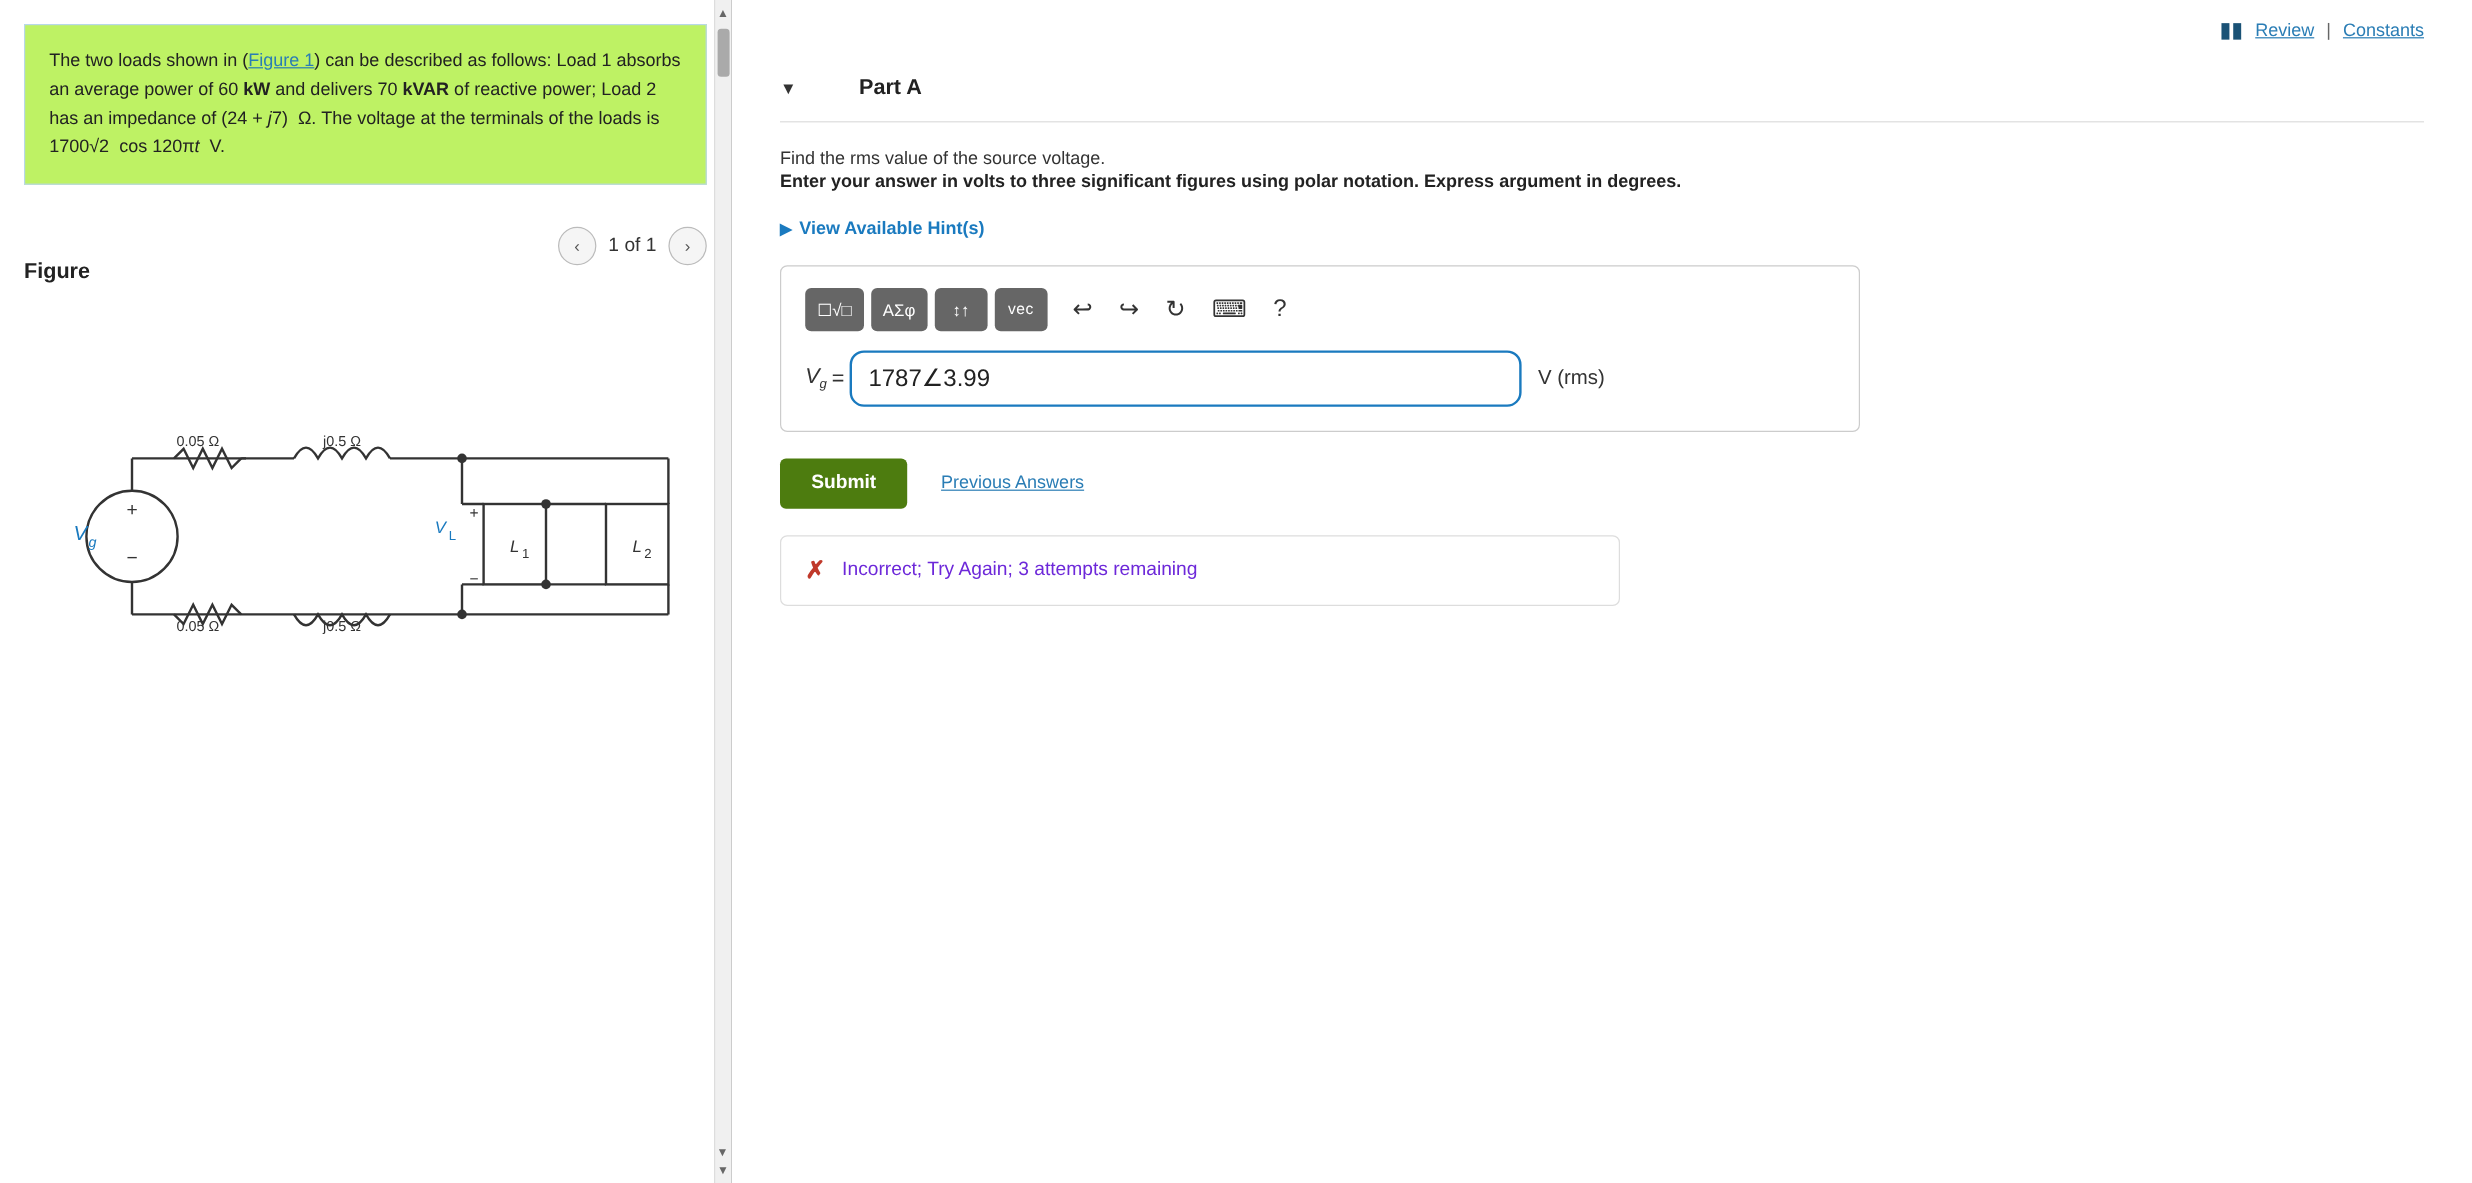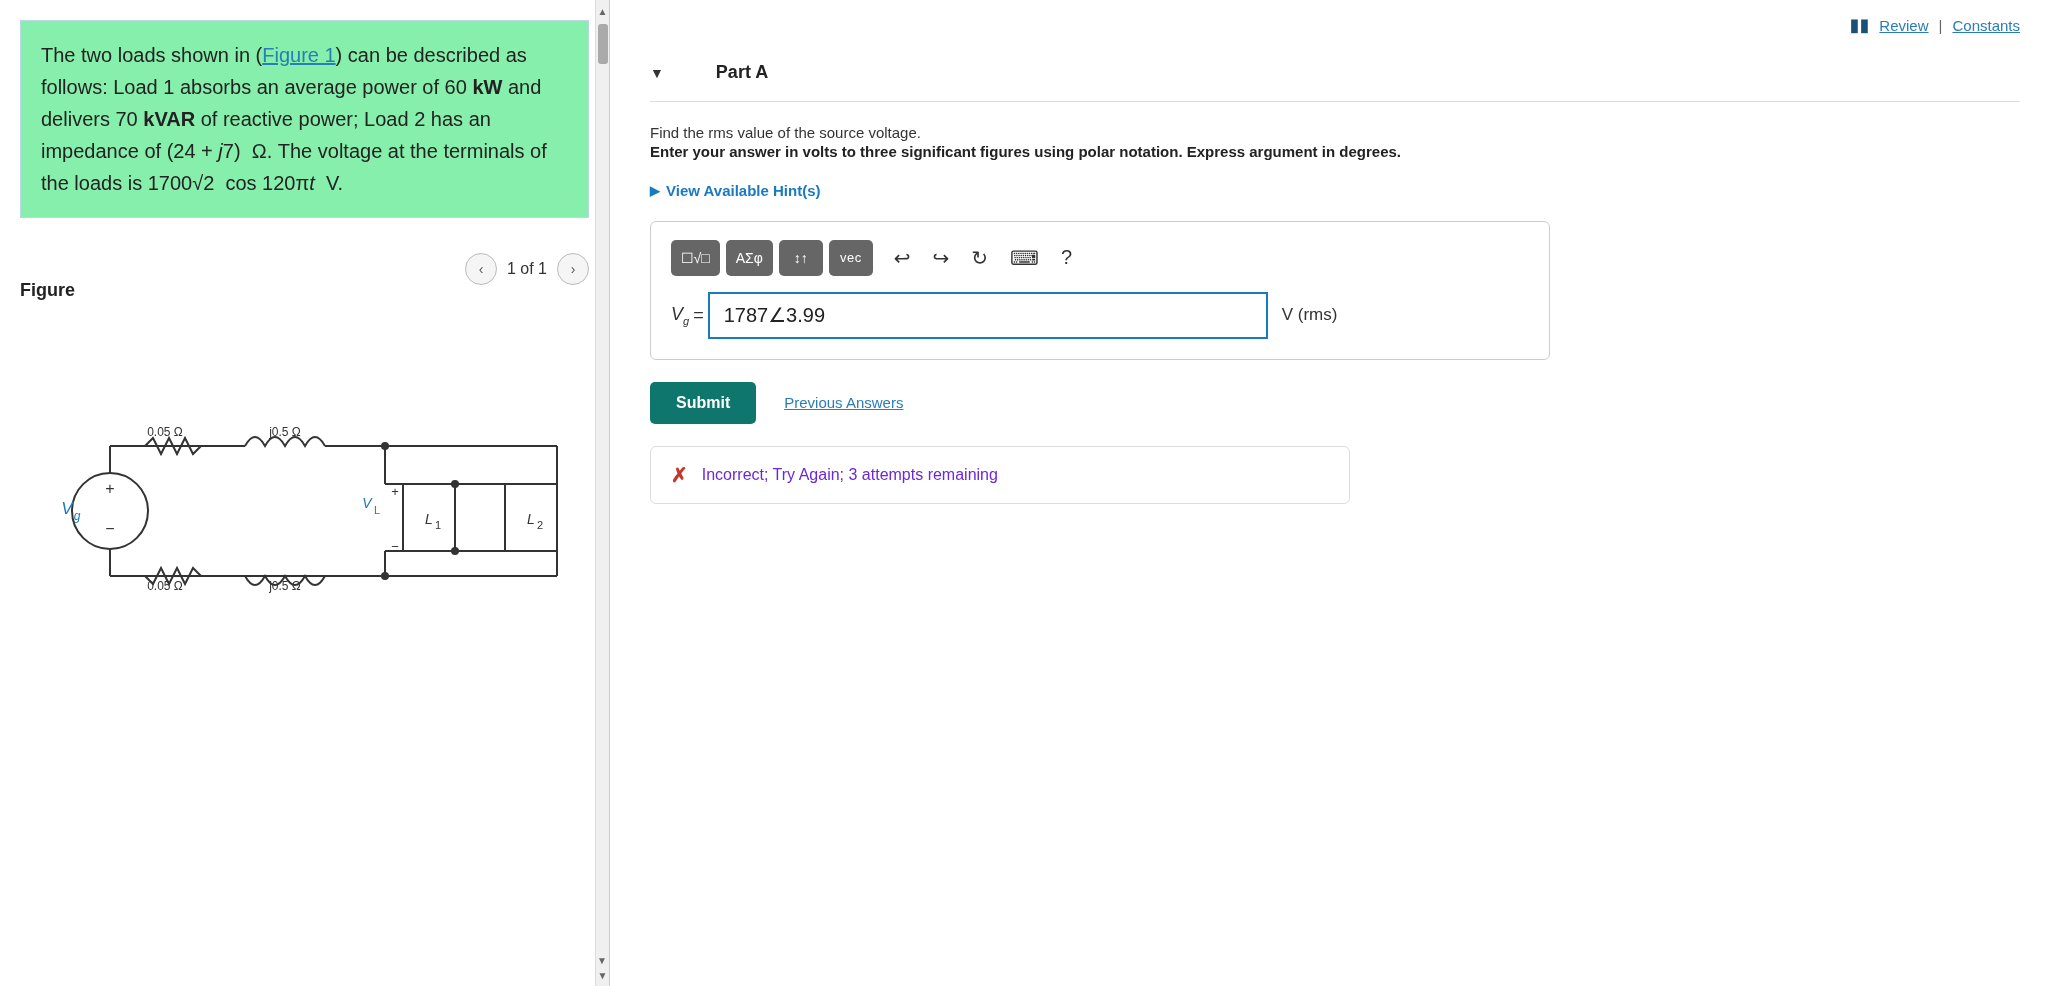--- a/index.html
+++ b/index.html
@@ -17,25 +17,25 @@
     .left-panel {
       width: 610px;
       border-right: 1px solid #ccc;
       display: flex;
       flex-direction: column;
       background: #fff;
       position: relative;
     }
 
     .problem-text {
-      background: #86efac;
+      background: #bef264;
       border: 1px solid #b8d8e8;
       margin: 20px 20px 0 20px;
       padding: 18px 20px;
-      font-size: 20px;
+      font-size: 15px;
       line-height: 1.6;
       color: #222;
     }
 
     .problem-text a {
       color: #2a7db5;
       text-decoration: underline;
     }
 
     .figure-header {
@@ -279,21 +279,21 @@
       font-style: italic;
     }
 
     .equals {
       font-size: 18px;
       color: #333;
     }
 
     .answer-input {
       border: 2px solid #1a7abf;
-      border-radius: 0;
+      border-radius: 12px;
       padding: 10px 14px;
       font-size: 20px;
       color: #222;
       width: 560px;
       outline: none;
     }
 
     .unit-label {
       font-size: 17px;
       color: #333;
@@ -302,21 +302,21 @@
 
     
     .submit-area {
       display: flex;
       align-items: center;
       gap: 28px;
       margin-bottom: 22px;
     }
 
     .submit-btn {
-      background: #0f766e;
+      background: #4d7c0f;
       color: #fff;
       border: none;
       border-radius: 5px;
       padding: 12px 26px;
       font-size: 16px;
       font-weight: bold;
       cursor: pointer;
     }
 
     .prev-answers-link {

